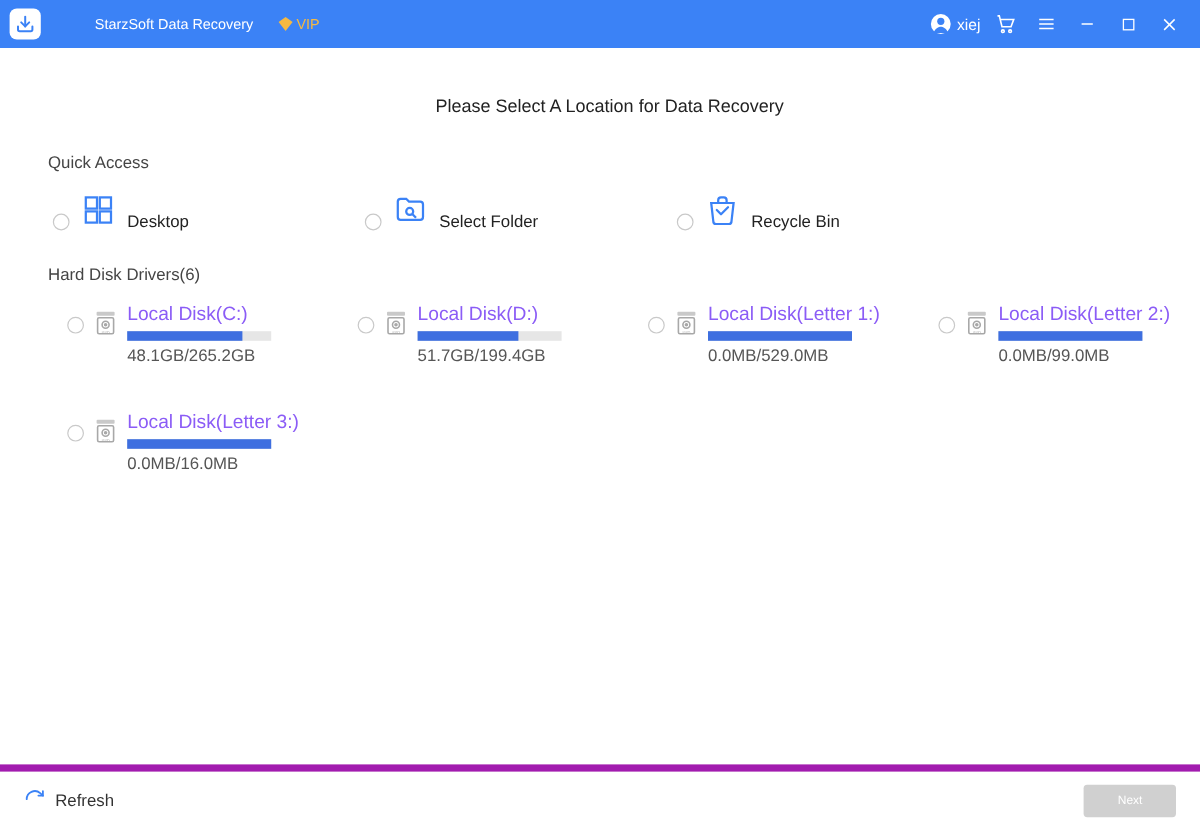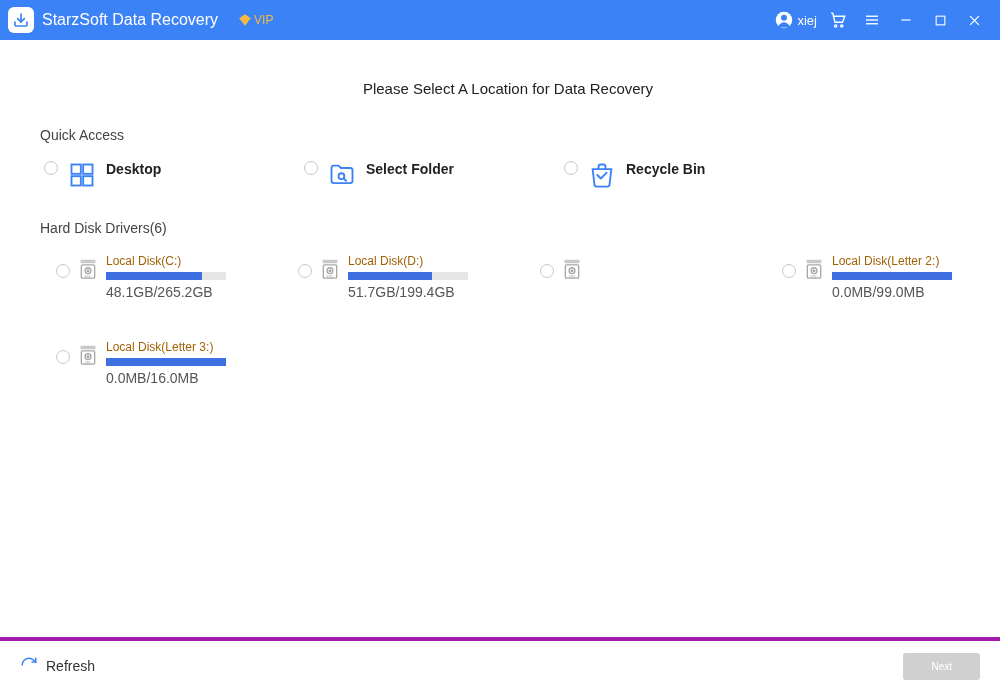--- a/index.html
+++ b/index.html
@@ -1,47 +1,47 @@
 <!DOCTYPE html>
 <html><head>
 <meta charset="utf-8">
 <style>
   * { box-sizing: border-box; margin: 0; padding: 0; }
   body { font-family: -apple-system, BlinkMacSystemFont, "Segoe UI", Arial, sans-serif; font-size: 13px; color: #333; width: 1000px; height: 691px; overflow: hidden; background: #fff; }
 
   .titlebar { background: #3b82f6; height: 40px; display: flex; align-items: center; justify-content: space-between; padding: 0 12px 0 8px; color: #fff; }
   .title-left { display: flex; align-items: center; gap: 8px; }
   .logo { width: 26px; height: 26px; background: #fff; border-radius: 6px; color: #3b82f6; display: flex; align-items: center; justify-content: center; }
-  .title-text { font-size: 16px; font-weight: 500; }
+  .title-text { font-size: 12px; font-weight: 500; margin-left: 37px; }
   .vip-badge { color: #f5b942; font-size: 12px; display: flex; align-items: center; gap: 2px; margin-left: 12px; }
   .title-right { display: flex; align-items: center; gap: 6px; }
   .user-area { display: flex; align-items: center; gap: 4px; font-size: 13px; margin-right: 1px; }
   .tb-btn { width: 28px; height: 28px; display: flex; align-items: center; justify-content: center; color: #fff; cursor: pointer; }
 
   .content { padding: 40px 12px 0 28px; }
   .headline { text-align: center; font-size: 15px; color: #222; margin-bottom: 30px; }
   .section-label { font-size: 14px; color: #444; margin-bottom: 18px; margin-left: 12px; }
 
   .quick-row { display: flex; gap: 40px; margin-bottom: 28px; padding-left: 16px; }
-  .quick-item { display: flex; align-items: flex-start; gap: 10px; width: 220px; cursor: pointer; font-weight: bold; }
+  .quick-item { display: flex; align-items: flex-end; gap: 10px; width: 220px; cursor: pointer; }
   .radio { width: 14px; height: 14px; border: 1.5px solid #c9c9c9; border-radius: 50%; flex: none; }
   .q-icon { color: #3b82f6; flex: none; }
   .q-label { font-size: 14px; color: #222; }
 
   .disks-grid { display: grid; grid-template-columns: repeat(4, 230px); column-gap: 12px; row-gap: 40px; padding-left: 28px; }
   .disk-item { display: flex; align-items: flex-start; gap: 8px; cursor: pointer; }
   .disk-item .radio { margin-top: 10px; }
   .disk-icon { margin-top: 4px; color: #a8a8a8; flex: none; }
   .disk-body { display: flex; flex-direction: column; gap: 4px; }
-  .disk-name { font-size: 12px; color: #a16207; }
+  .disk-name { font-size: 16px; color: #8b5cf6; }
   .disk-bar { width: 120px; height: 8px; background: #e6e6e6; border-radius: 0; position: relative; }
   .disk-bar-fill { position: absolute; left: 0; top: 0; bottom: 0; background: #3e6fe0; }
   .disk-size { font-size: 14px; color: #555; }
 
-  .footer { position: absolute; bottom: 0; left: 0; right: 0; height: 54px; border-top: 4px solid #a21caf; display: flex; align-items: center; justify-content: space-between; padding: 0 20px; background: #fff; }
+  .footer { position: absolute; bottom: 0; left: 0; right: 0; height: 54px; border-top: 6px solid #a21caf; display: flex; align-items: center; justify-content: space-between; padding: 0 20px; background: #fff; }
   .refresh { display: flex; align-items: center; gap: 8px; font-size: 14px; color: #333; cursor: pointer; }
   .refresh-icon { color: #3b82f6; }
   .next-btn { background: #d0d0d0; color: #fff; border: none; padding: 8px 28px; border-radius: 3px; font-size: 10px; cursor: pointer; }
 </style>
 </head>
 <body>
 
 <div class="titlebar">
   <div class="title-left">
     <div class="logo">
@@ -185,20 +185,27 @@
       </div>
       <div class="disk-item">
         <div class="radio"></div>
         <span class="disk-icon"><svg width="20" height="22" viewBox="0 0 24 26" fill="none" stroke="currentColor" stroke-width="1.6">
             <rect x="3" y="2" width="18" height="4" rx="1" fill="#c9c9c9" stroke="none"></rect>
             <rect x="4" y="8" width="16" height="16" rx="1.5"></rect>
             <circle cx="12" cy="15" r="3.5"></circle>
             <circle cx="12" cy="15" r="1" fill="currentColor"></circle>
             <text x="12" y="24" font-size="4" text-anchor="middle" fill="currentColor" stroke="none">SSD</text>
           </svg></span>
+        <div class="disk-body">
+          <span class="disk-name">Local Disk(Letter 1:)</span>
+          <div class="disk-bar">
+            <div class="disk-bar-fill" style="width:100%"></div>
+          </div>
+          <span class="disk-size">0.0MB/529.0MB</span>
+        </div>
       </div>
       <div class="disk-item">
         <div class="radio"></div>
         <span class="disk-icon"><svg width="20" height="22" viewBox="0 0 24 26" fill="none" stroke="currentColor" stroke-width="1.6">
             <rect x="3" y="2" width="18" height="4" rx="1" fill="#c9c9c9" stroke="none"></rect>
             <rect x="4" y="8" width="16" height="16" rx="1.5"></rect>
             <circle cx="12" cy="15" r="3.5"></circle>
             <circle cx="12" cy="15" r="1" fill="currentColor"></circle>
             <text x="12" y="24" font-size="4" text-anchor="middle" fill="currentColor" stroke="none">SSD</text>
           </svg></span>

